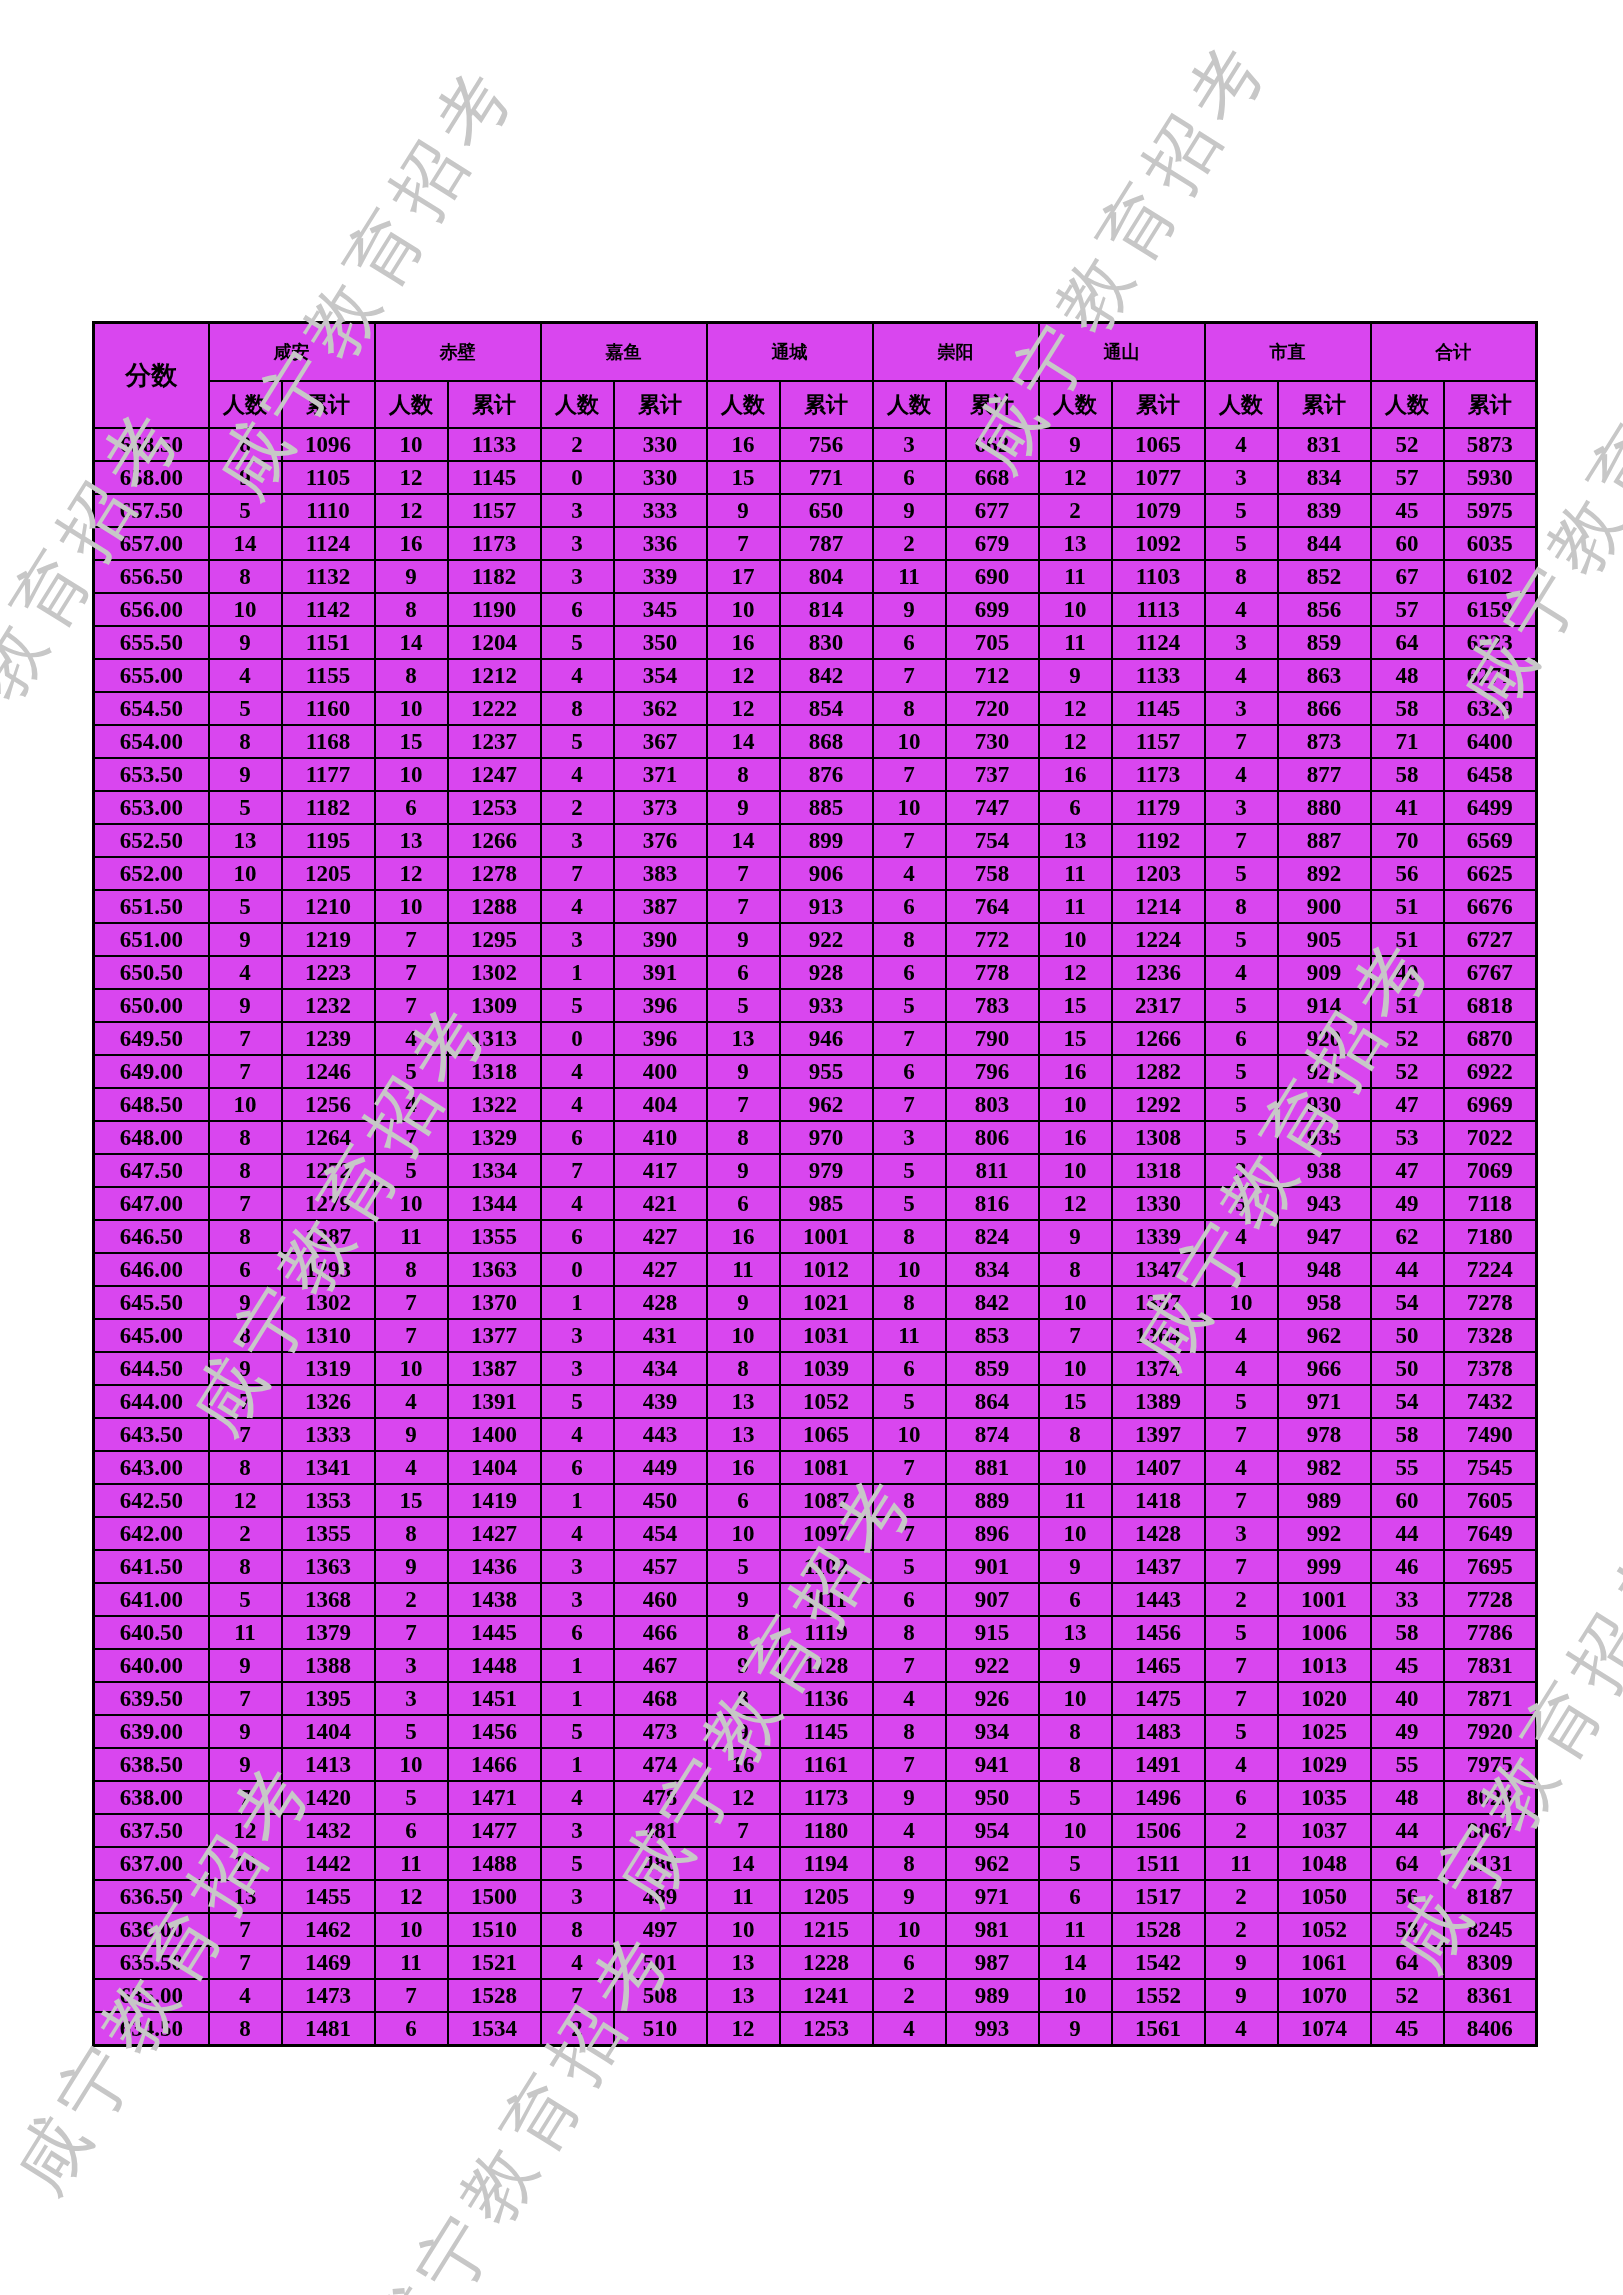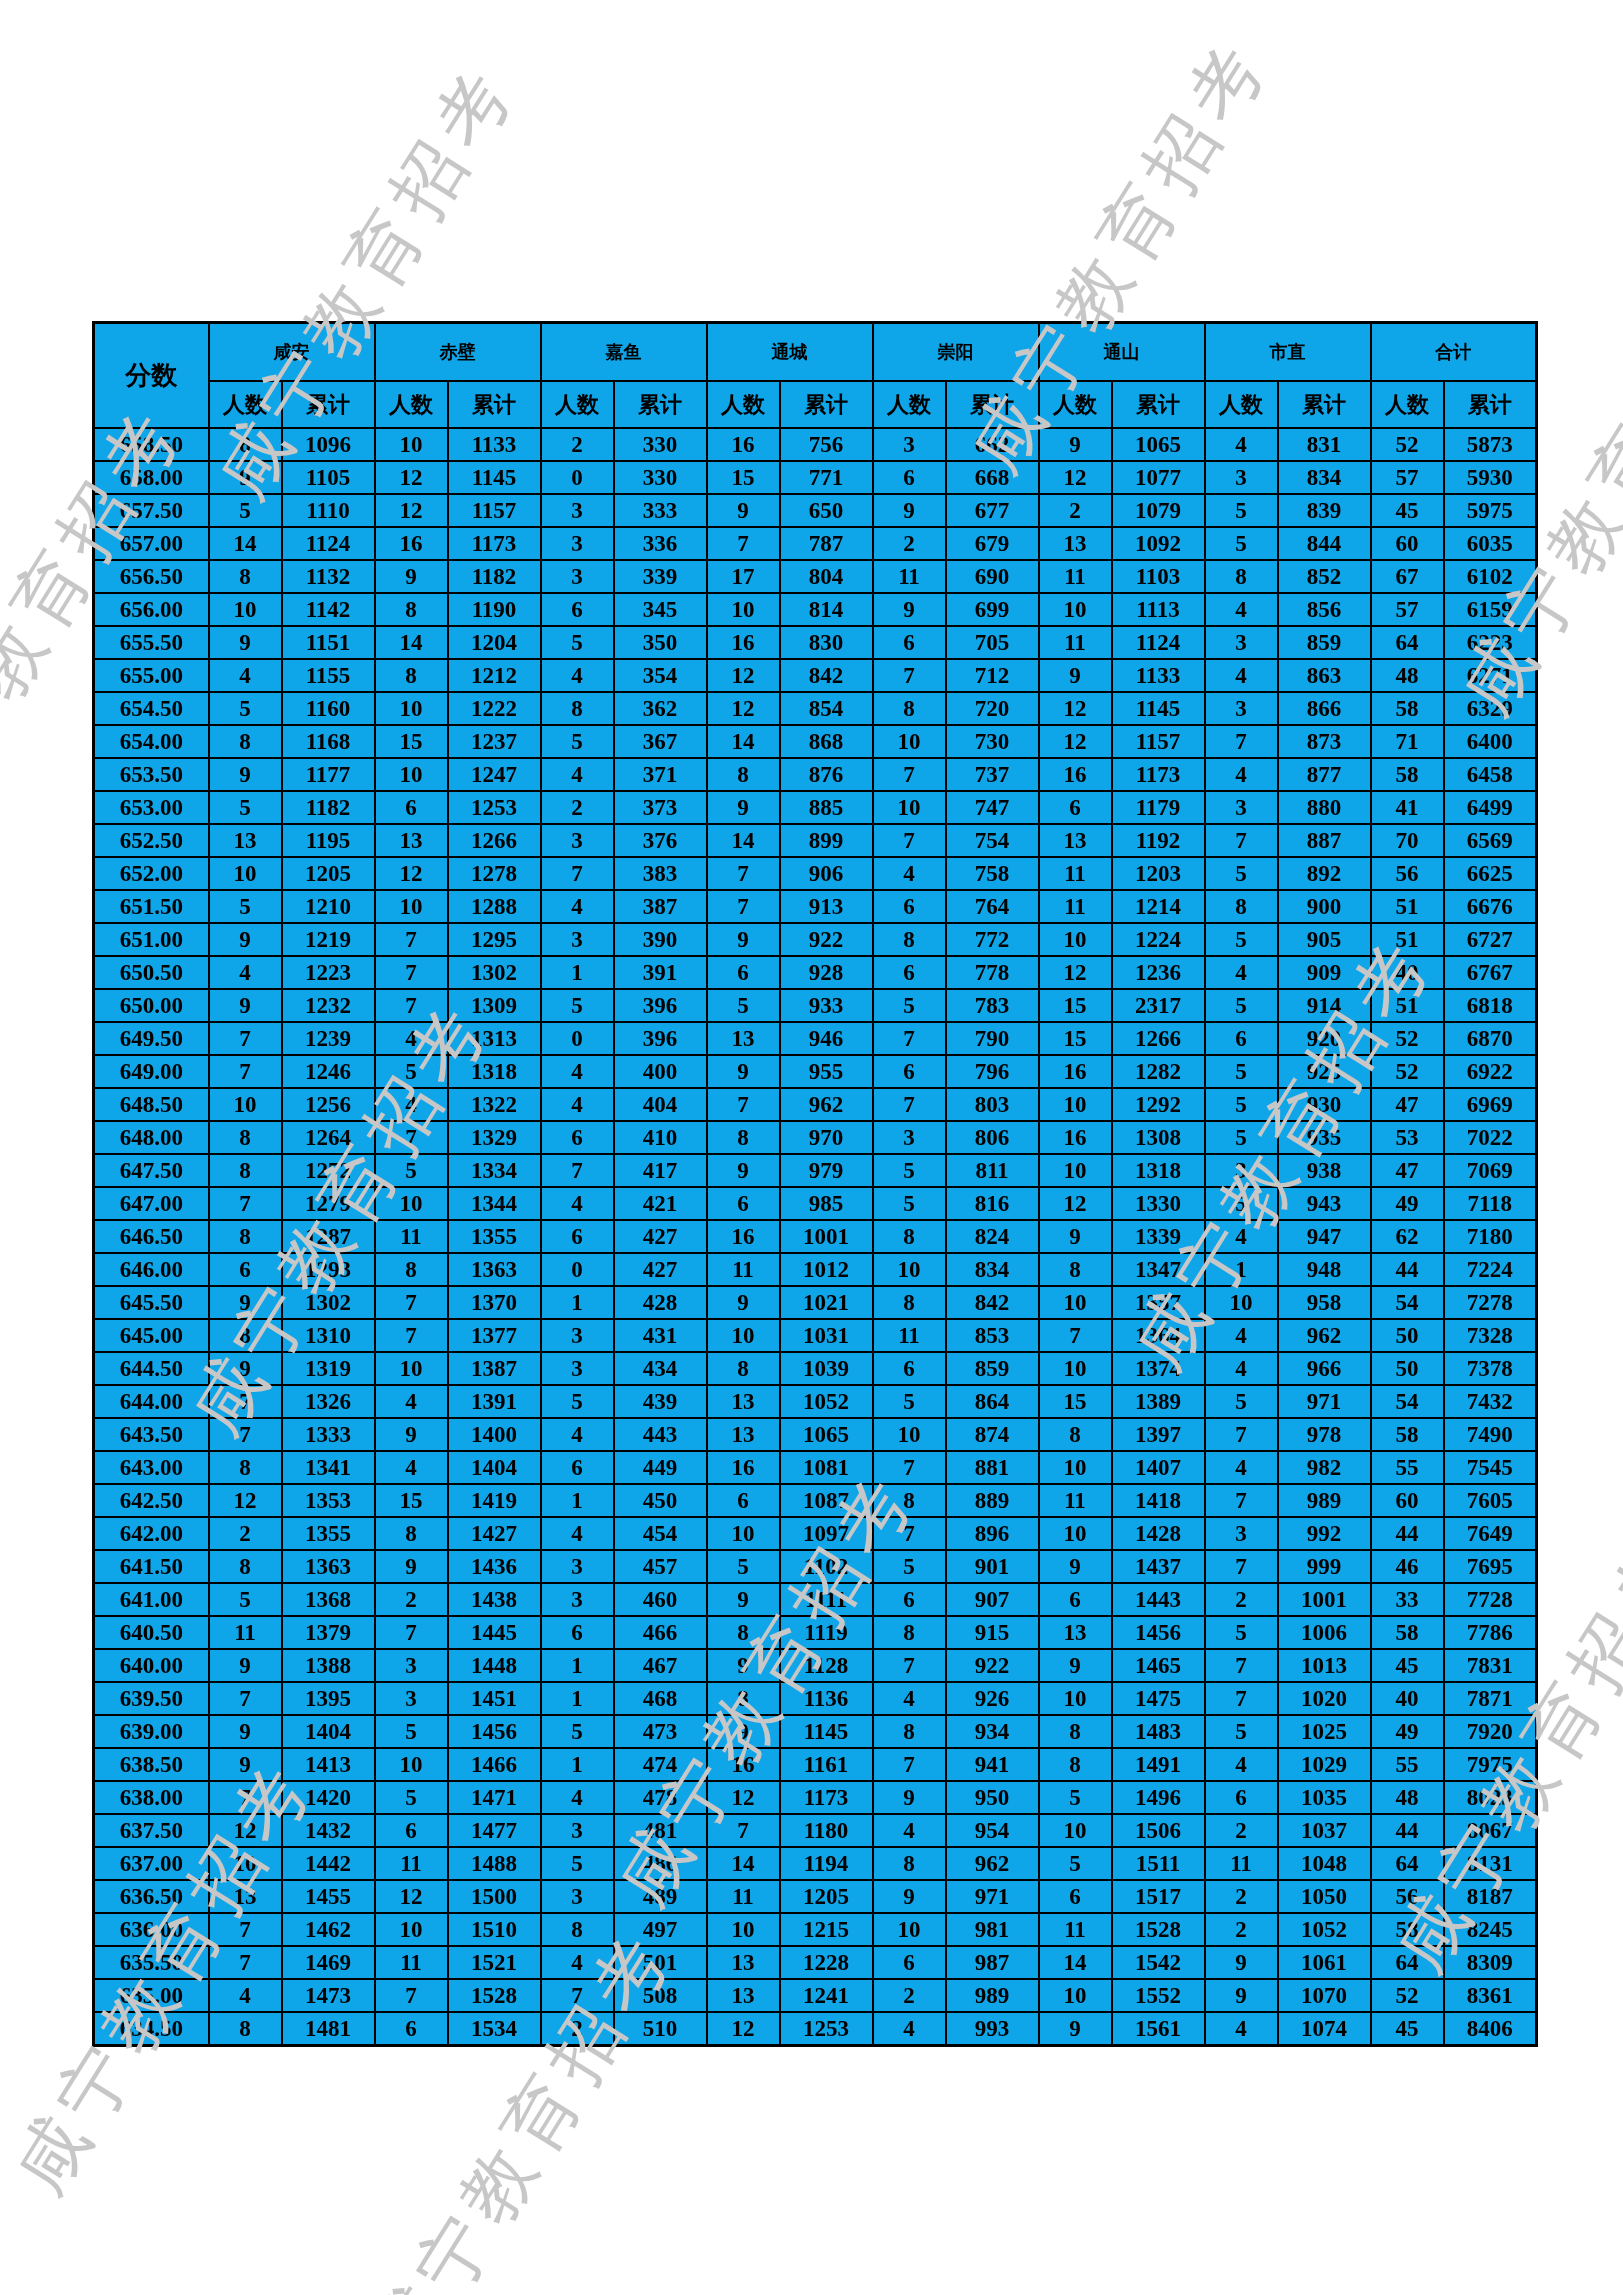--- a/index.html
+++ b/index.html
@@ -8,21 +8,21 @@
     overflow:hidden; font-family:"Liberation Serif", serif; color:#000;
   }
   .title {
     position:absolute; top:183px; left:0; width:100%; margin:0;
     text-align:center; font-size:50px; font-weight:900; letter-spacing:2px;
     font-family:"DejaVu Serif","Liberation Serif",serif; z-index:2;
   }
   table.score-table {
     position:absolute; left:92px; top:321px; width:1440px;
     border-collapse:collapse; table-layout:fixed;
-    border:3.9px solid #000; z-index:1; background:#0ea5e9;
+    border:3.9px solid #000; z-index:1; background:#d946ef;
   }
   th, td {
     border:2px solid #000; border-top-width:2.6px; border-bottom-width:2.6px;
     text-align:center; vertical-align:middle; padding:0; overflow:hidden;
   }
   thead th { font-family:"Liberation Sans",sans-serif; font-weight:700; }
   .score-h   { font-size:26px; }
   .district-h{ font-size:18px; height:56px;font-family:Liberation Mono, monospace; }
   .sub-h     { font-size:22px; height:45px;border-radius:22px; }
   tbody td {

